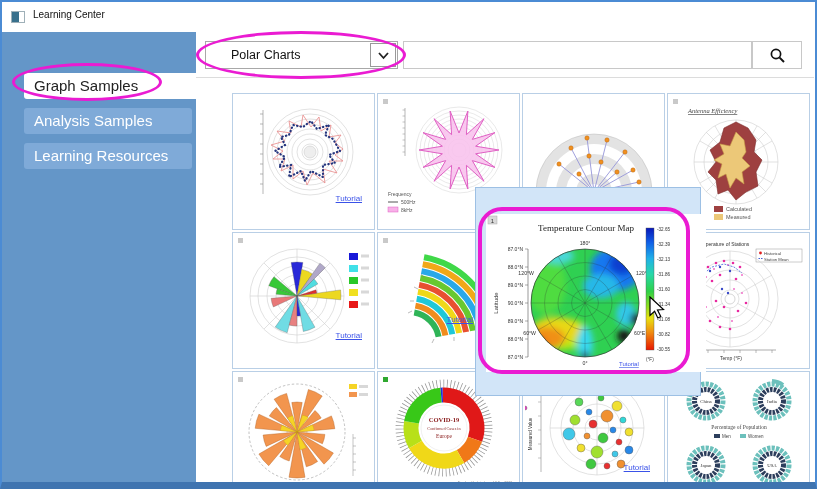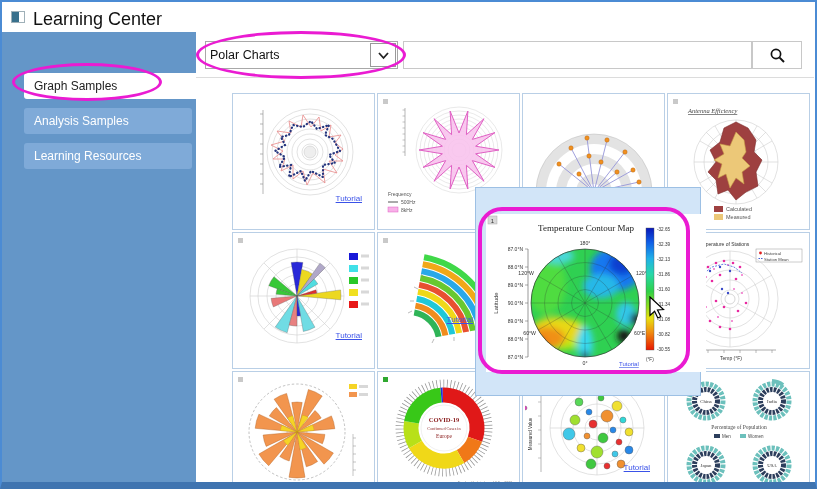--- a/index.html
+++ b/index.html
@@ -4,28 +4,28 @@
 <style>
   * { box-sizing: border-box; margin:0; padding:0; }
   body { font-family:"Liberation Sans", sans-serif; background:#f0f0f0; }
   .window {
     position:relative; width:817px; height:489px; overflow:hidden;
     background:#fff; border:2px solid #4b8bd4; border-bottom:7px solid #3f74b0;
   }
   .titlebar { position:absolute; left:0; top:0; width:100%; height:30px; background:#fff; }
   .doc-icon { position:absolute; left:9px; top:9px; width:14px; height:12px;
     border:1px solid #9fb0b8; background:linear-gradient(90deg,#38708c 0 58%,#ffffff 58%); }
-  .title-text { position:absolute; left:31px; top:7px; font-size:18px; color:#111; }
+  .title-text { position:absolute; left:31px; top:7px; font-size:10px; color:#111; }
   .sidebar { position:absolute; left:0; top:30px; width:194px; height:452px; background:#6496c8; }
-  .side-item { position:absolute; left:22px; height:26px; line-height:26px; font-size:12px;
+  .side-item { position:absolute; left:22px; height:26px; line-height:26px; font-size:15px;
     padding-left:10px; color:#fff; background:#7faad8; border-radius:3px; width:168px; cursor:default; }
   .side-item.selected { background:#fff; color:#222; width:172px; border-radius:3px 0 0 3px; }
   .content-sep { position:absolute; top:75px; left:194px; width:618px; height:1px; background:#dcdcdc; }
   .dropdown { position:absolute; left:203px; top:39px; width:193px; height:28px; background:#fff;
-    border:1px solid #a8a8a8; font-size:12.5px; color:#111; line-height:26px; padding-left:4px; }
+    border:1px solid #a8a8a8; font-size:12.5px; color:#111; line-height:26px; padding-left:25px; }
   .dd-arrow { position:absolute; right:1px; top:1px; width:26px; height:24px; border:1px solid #999;
     background:#fff; display:flex; align-items:center; justify-content:center; }
   .searchbox { position:absolute; left:401px; top:39px; width:349px; height:28px; background:#fff;
     border:1px solid #c8c8c8; font-size:12px; padding:0 6px; outline:none; }
   .searchbtn { position:absolute; left:750px; top:39px; width:50px; height:28px; background:#fff;
     border:1px solid #c8c8c8; display:flex; align-items:center; justify-content:center; cursor:pointer; }
   .cell { position:absolute; width:143px; background:#fff; border:1px solid #b9cfe6; }
   .tut { position:absolute; font-size:8px; color:#3a52e8; text-decoration:underline; cursor:pointer; }
   .corner-badge { position:absolute; left:5px; top:5px; width:5px; height:5px; background:#c9c9c9; }
   .corner-badge.green { background:#2fa82f; }

